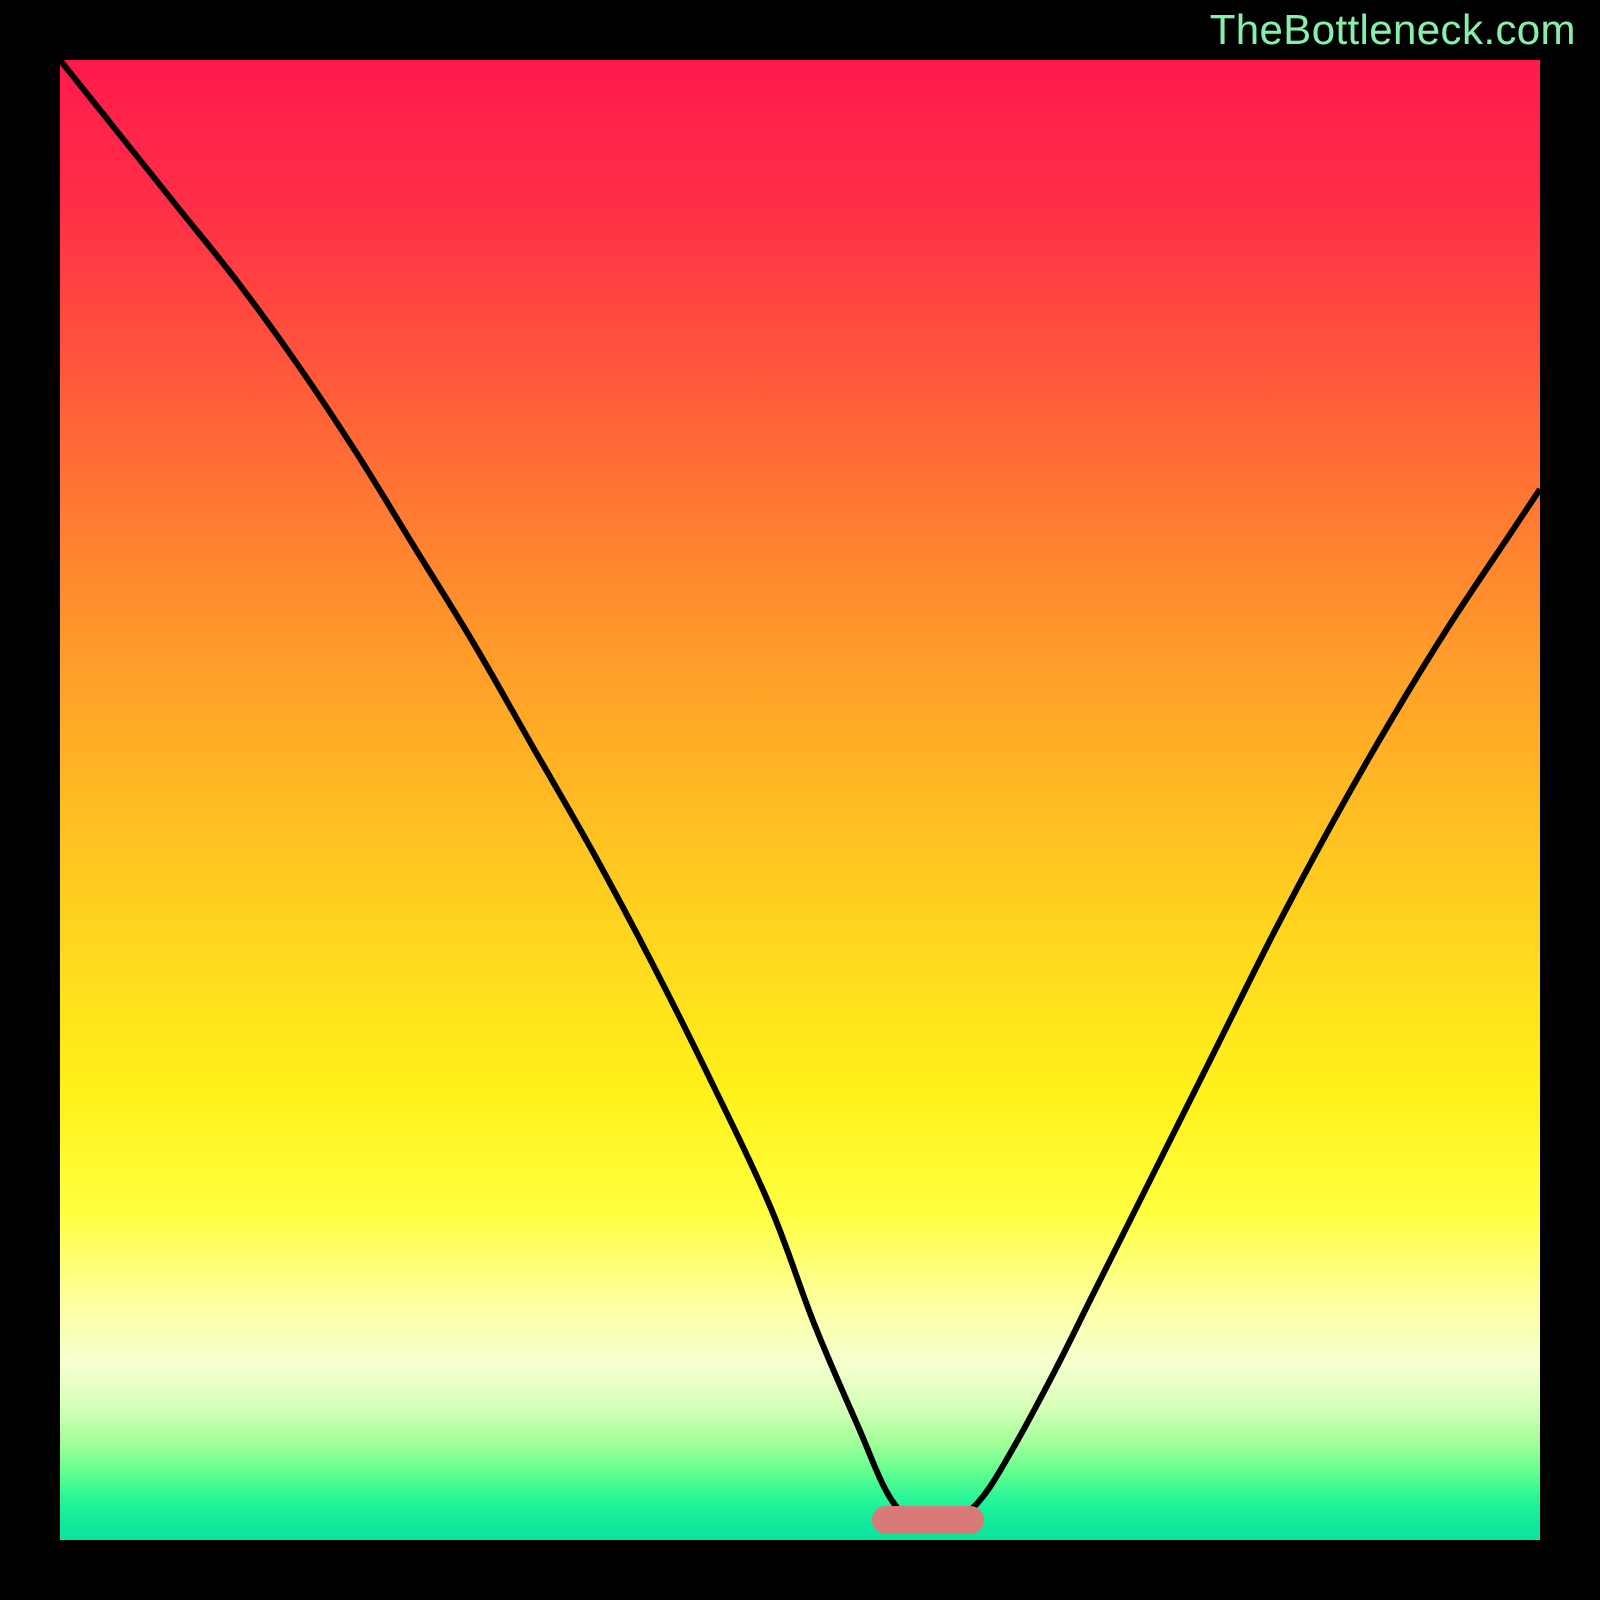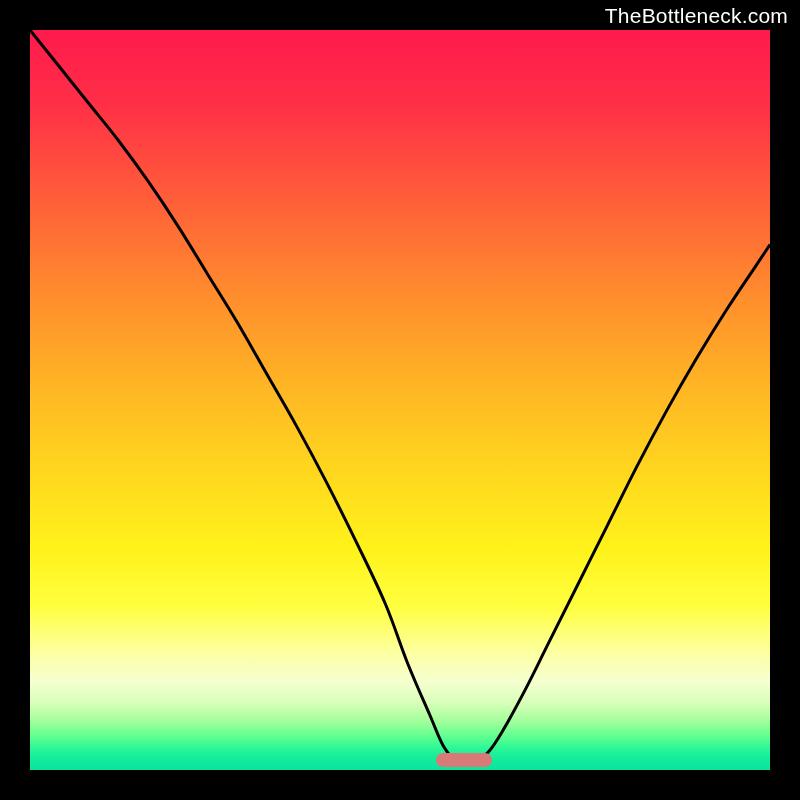--- a/index.html
+++ b/index.html
@@ -13,21 +13,21 @@
   }
   .container {
     position: relative;
     width: 800px;
     height: 800px;
   }
   .attribution {
     position: absolute;
     top: 4px;
     right: 12px;
-    color: #ffffff;
+    color: #86efac;
     font-size: 21px;
     font-weight: 500;
     letter-spacing: 0.2px;
   }
   .plot-area {
     position: absolute;
     left: 30px;
     top: 30px;
     width: 740px;
     height: 740px;

